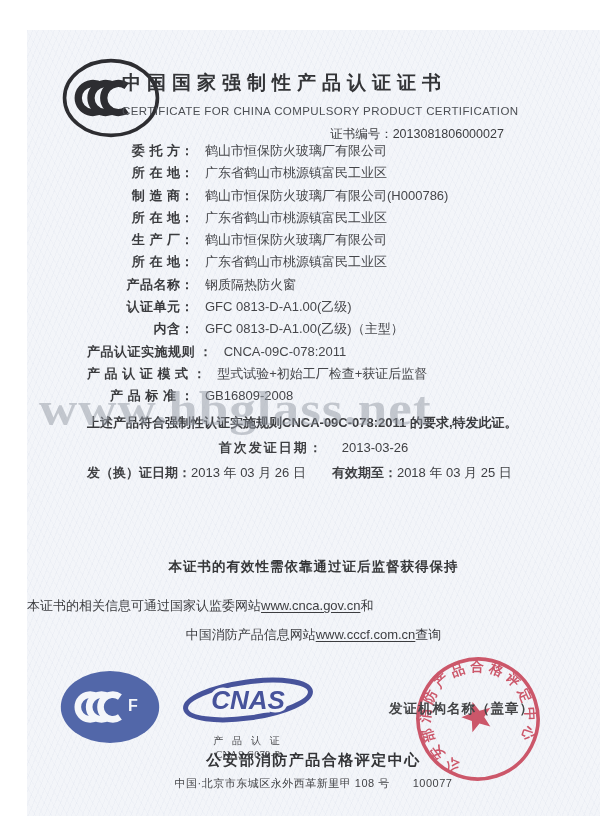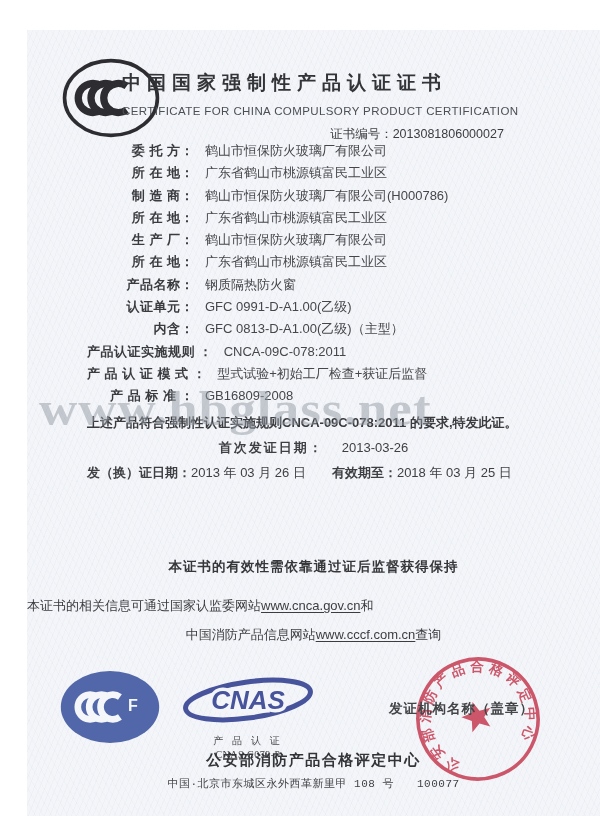--- a/index.html
+++ b/index.html
@@ -55,21 +55,21 @@
   .cnas-wrap { position:absolute; left:150px; top:646px; width:142px; text-align:center; }
   .cnas-caption1 { margin-top:2px; font-size:10px; letter-spacing:3px; color:#4a4b4e; }
   .cnas-caption2 { margin-top:1px; font-size:10px; font-family:"Liberation Serif",serif; color:#434447; letter-spacing:0.5px; }
 
   
   .stamp { position:absolute; left:372px; top:610px; width:158px; height:158px; z-index:3; opacity:0.92; }
   .stamp-label { position:absolute; left:362px; top:670px; z-index:4; font-size:13.5px; font-weight:bold; letter-spacing:1px; color:#434446; white-space:nowrap; }
 
   
   .org-name { position:absolute; left:0; top:721px; width:573px; text-align:center; font-size:15px; font-weight:bold; letter-spacing:1.5px; color:#333437; }
-  .address { position:absolute; left:0; top:746px; width:573px; text-align:center; font-size:11px; color:#424346; letter-spacing:0.5px;font-family:Liberation Mono, monospace; }
+  .address { position:absolute; left:0; top:746px; width:573px; text-align:center; font-size:11px; color:#424346; letter-spacing:0.5px; }
   .site-url { position:absolute; left:0; top:763px; width:573px; text-align:center; font-size:11px; font-family:"Liberation Serif",serif; color:#3e3f42; }
 
   .stamp-ring-text { font-size:13.5px; letter-spacing:4.4px; fill:#c94a5e; font-weight:bold; }
 </style>
 </head>
 <body>
 
 <div class="page">
   <div class="paper">
 
@@ -113,21 +113,21 @@
         <div class="field-row">
           <span class="field-label">所 在 地：</span>
           <span class="field-value">广东省鹤山市桃源镇富民工业区</span>
         </div>
         <div class="field-row">
           <span class="field-label">产品名称：</span>
           <span class="field-value">钢质隔热防火窗</span>
         </div>
         <div class="field-row">
           <span class="field-label">认证单元：</span>
-          <span class="field-value">GFC 0991-D-A1.00(乙级)</span>
+          <span class="field-value">GFC 0813-D-A1.00(乙级)</span>
         </div>
         <div class="field-row">
           <span class="field-label">内含：</span>
           <span class="field-value">GFC 0813-D-A1.00(乙级)（主型）</span>
         </div>
         <div class="field-row">
           <span class="field-label">产品认证实施规则 ：</span>
           <span class="field-value">CNCA-09C-078:2011</span>
         </div>
         <div class="field-row">

